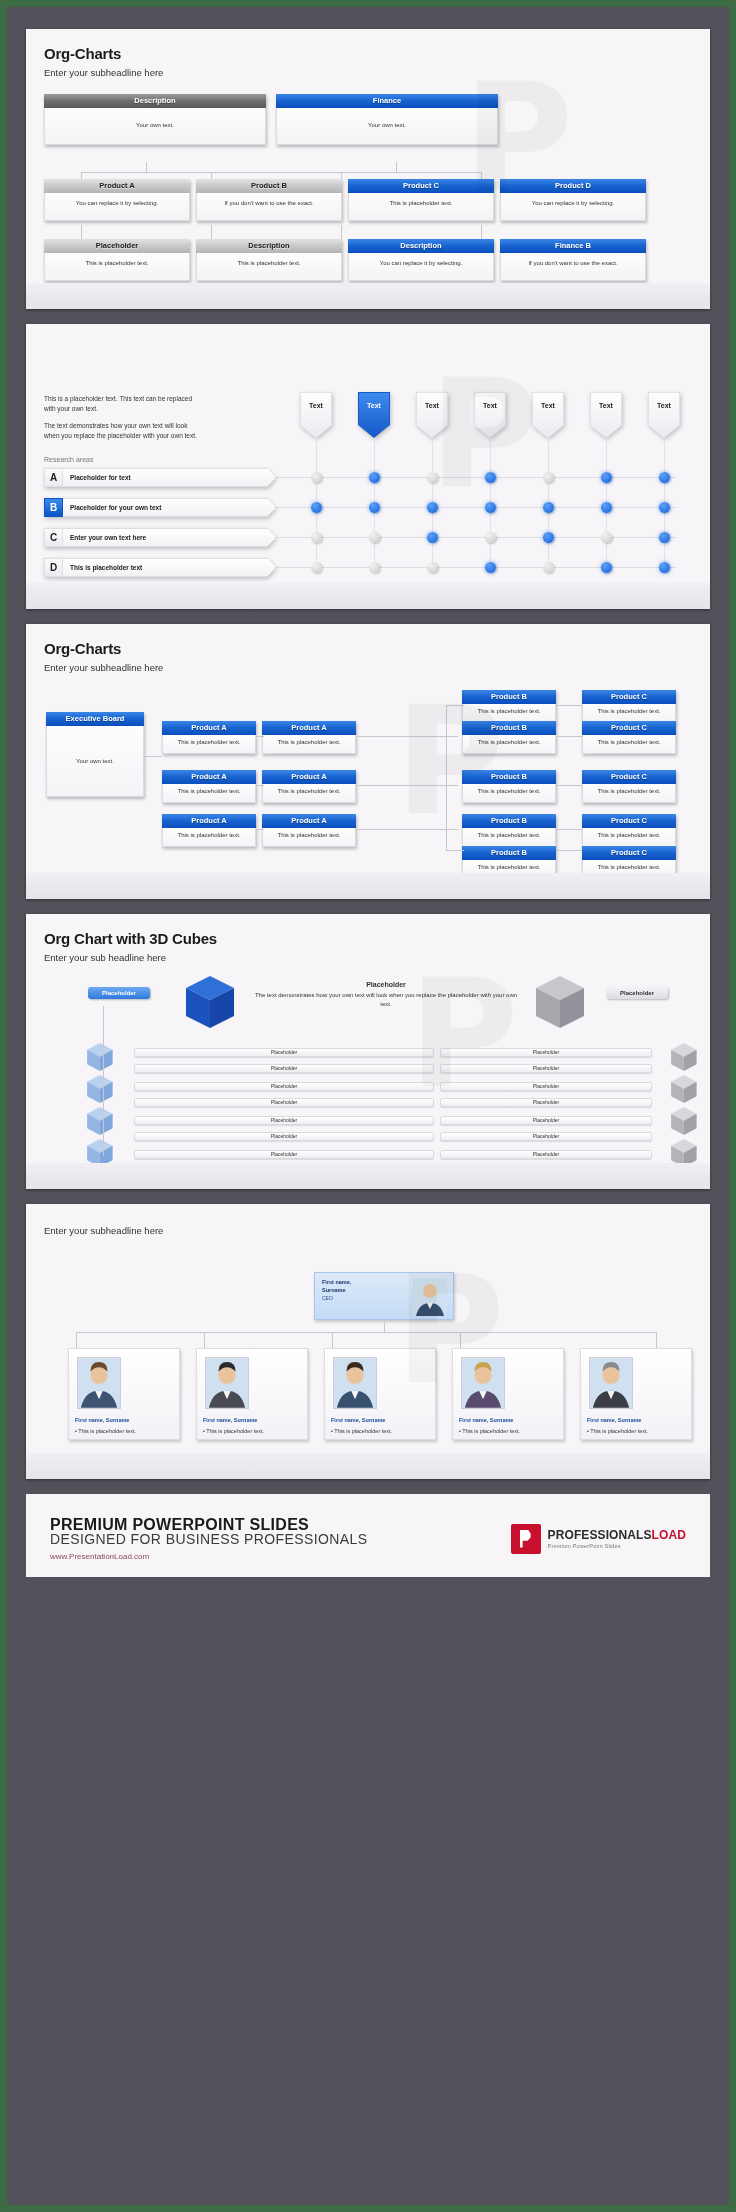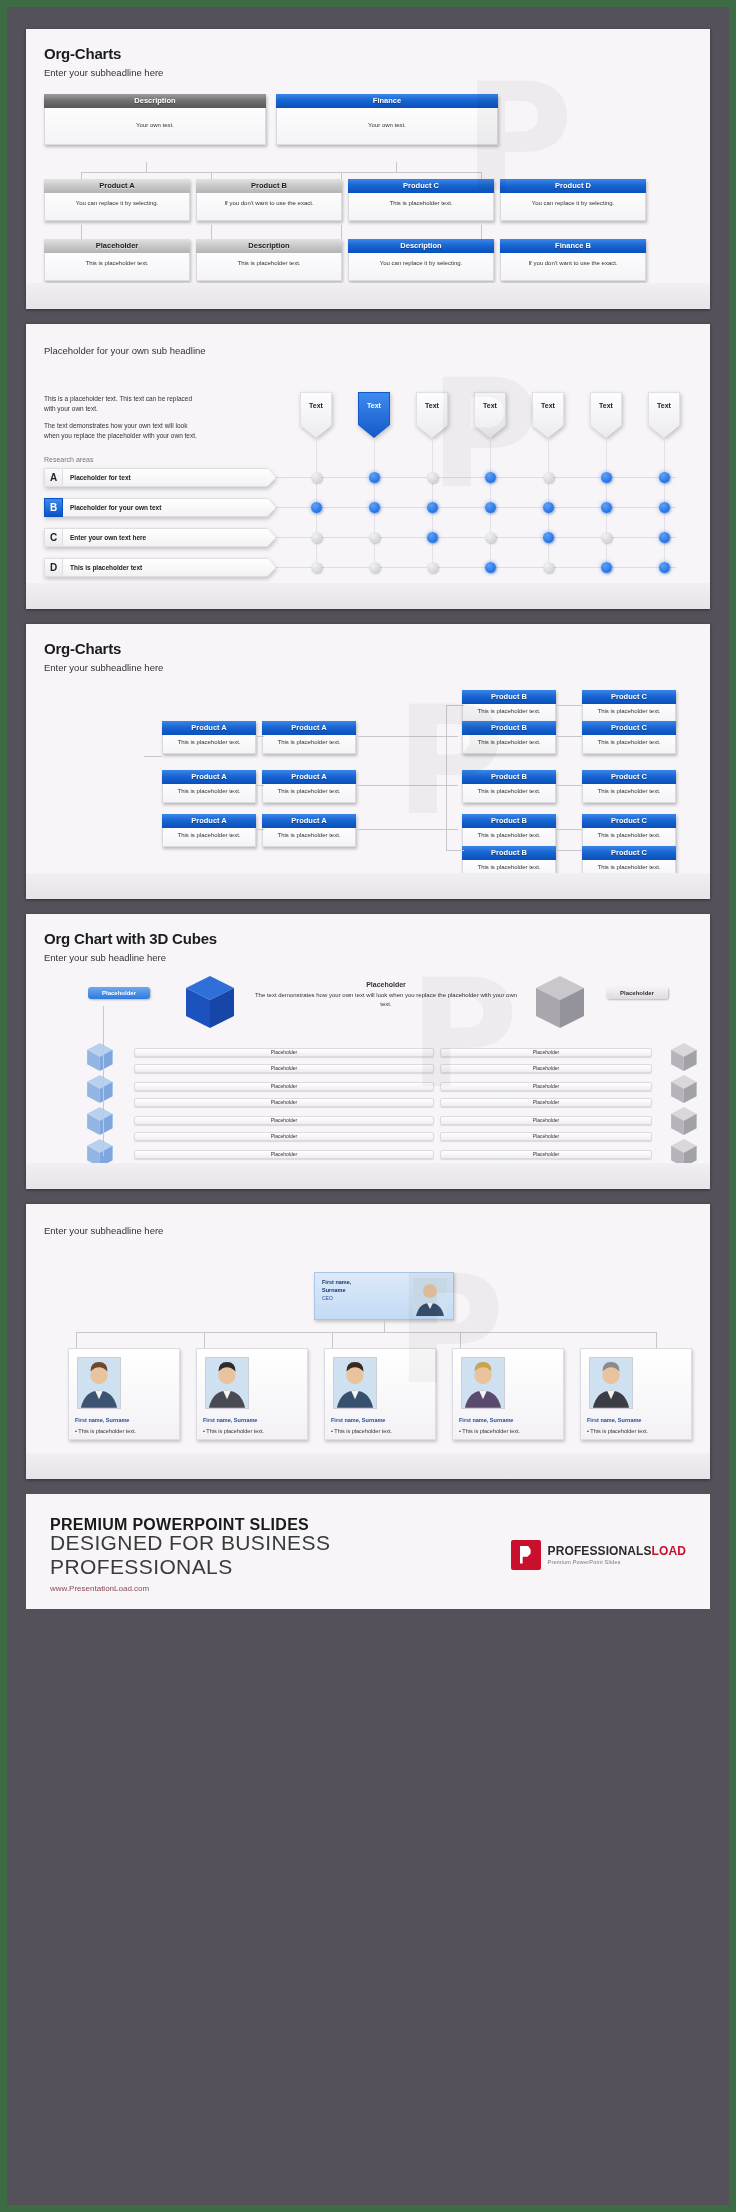--- a/index.html
+++ b/index.html
@@ -153,21 +153,21 @@
     position:absolute; background:linear-gradient(#dce9f9,#c3dbf5);
     border:1px solid #a9c6e8; box-shadow:1px 2px 3px rgba(0,0,0,.2);
   }
 
   
   .footer{
     background:#f7f5f8; position:relative; padding:22px 24px 16px 24px;
     display:flex; justify-content:space-between; align-items:center;
   }
   .f-l1{ font-size:16px; font-weight:bold; color:#1a1a1a; letter-spacing:.3px;}
-  .f-l2{ font-size:21px; color:#3a3a3a; letter-spacing:.4px; margin-top:-3px;}
+  .f-l2{ font-size:14px; color:#3a3a3a; letter-spacing:.4px; margin-top:-3px;}
   .f-l3{ font-size:8px; color:#8a4a52; margin-top:5px;}
   .brand{ display:flex; align-items:center; gap:7px; }
   .brand-mark{
     width:30px; height:30px; background:#c8102e; border-radius:2px;
     position:relative;
   }
   .brand-mark:after{
     content:""; position:absolute; left:9px; top:6px; width:11px; height:18px;
     background:#fff;
     clip-path:polygon(0 0,75% 0,100% 22%,100% 45%,72% 62%,28% 62%,28% 100%,0 100%);
@@ -243,21 +243,20 @@
       <div class="hd">Finance B</div>
       <div class="bd" style="padding:7px 3px 12px">If you don't want to use the exact.</div>
     </div>
 
     <div class="slide-bottom-strip"></div>
   </div>
 
   <div class="slide" style="height:285px">
     <div class="wm" style="right:25%">P</div>
     <div class="slide-pad">
-      <div class="slide-sub">Placeholder for your own sub headline</div>
     </div>
 
     <div class="m-left" style="left:18px;top:70px;width:160px">
       <p>This is a placeholder text. This text can be replaced with your own text.</p>
       <p>The text demonstrates how your own text will look when you replace the placeholder with your own text.</p>
     </div>
 
     <div class="res-label" style="left:18px;top:132px">Research areas</div>
 
     <div id="pent-host">
@@ -348,20 +347,24 @@
     <div class="slide-bottom-strip"></div>
   </div>
 
   <div class="slide" style="height:275px">
     <div class="wm" style="right:30%;top:18%">P</div>
     <div class="slide-pad">
       <div class="slide-title">Org-Charts</div>
       <div class="slide-sub">Enter your subheadline here</div>
     </div>
 
+    <div class="obox blue" style="left:20px;top:88px;width:98px">
+      <div class="hd">Executive Board</div>
+      <div class="bd" style="padding:32px 4px 30px">Your own text.</div>
+    </div>
 
     <div id="tree-host">
           <div class="connector" style="left: 118px; top: 132px; width: 18px; height: 1px;"></div>
           <div class="obox blue" style="left: 136px; top: 97px; width: 94px;">
             <div class="hd">Product A</div>
             <div class="bd" style="padding: 4px 3px 6px;">This is placeholder text.</div>
           </div>
           <div class="obox blue" style="left: 136px; top: 146px; width: 94px;">
             <div class="hd">Product A</div>
             <div class="bd" style="padding: 4px 3px 6px;">This is placeholder text.</div>

